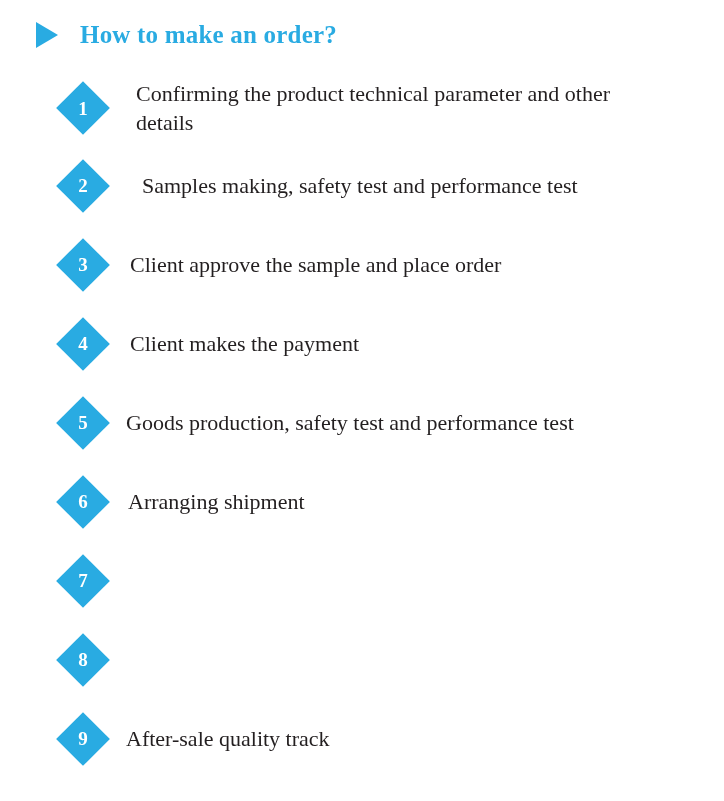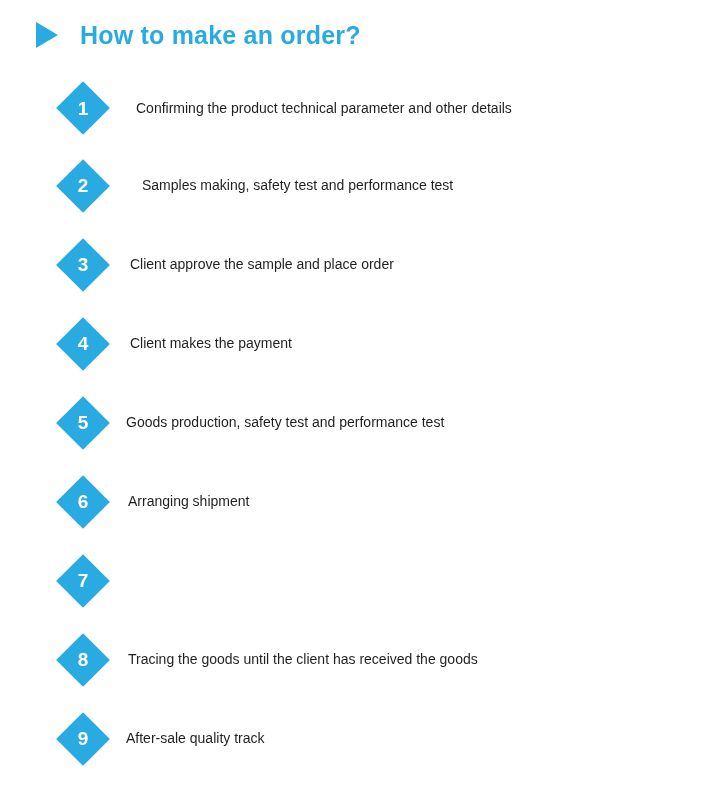--- a/index.html
+++ b/index.html
@@ -10,20 +10,21 @@
     width: 724px;
     height: 801px;
     background: #ffffff;
     font-family: "Liberation Sans", sans-serif;
     overflow: hidden;
   }
   .page {
     position: relative;
     width: 660px;
     height: 801px;
+    font-family: Liberation Serif, serif;
   }
 
   
   .header {
     display: flex;
     align-items: center;
     padding: 14px 0 0 36px;
     height: 56px;
     box-sizing: border-box;
   }
@@ -79,21 +80,21 @@
     display: flex;
     align-items: center;
     justify-content: center;
     color: #ffffff;
     font-size: 19px;
     font-weight: bold;
     line-height: 1;
   }
   .step-text {
     color: #231f20;
-    font-size: 14px;
+    font-size: 22px;
     line-height: 1.32;
     max-width: 600px;
   }
 
   
   .step.s1 { min-height: 76px; }
   .step.s1 .step-text { margin-left: 6px; }
   .step.s2 .step-text { margin-left: 12px; }
   .step.s3 .step-text { margin-left: 0px; }
   .step.s4 .step-text { margin-left: 0px; }
@@ -168,21 +169,20 @@
         <div class="badge-shape"></div>
         <div class="badge-num">7</div>
       </div>
     </div>
 
     <div class="step s8">
       <div class="badge">
         <div class="badge-shape"></div>
         <div class="badge-num">8</div>
       </div>
-      <div class="step-text">Tracing the goods until the client has received the goods</div>
     </div>
 
     <div class="step s9">
       <div class="badge">
         <div class="badge-shape"></div>
         <div class="badge-num">9</div>
       </div>
       <div class="step-text">After-sale quality track</div>
     </div>
 

